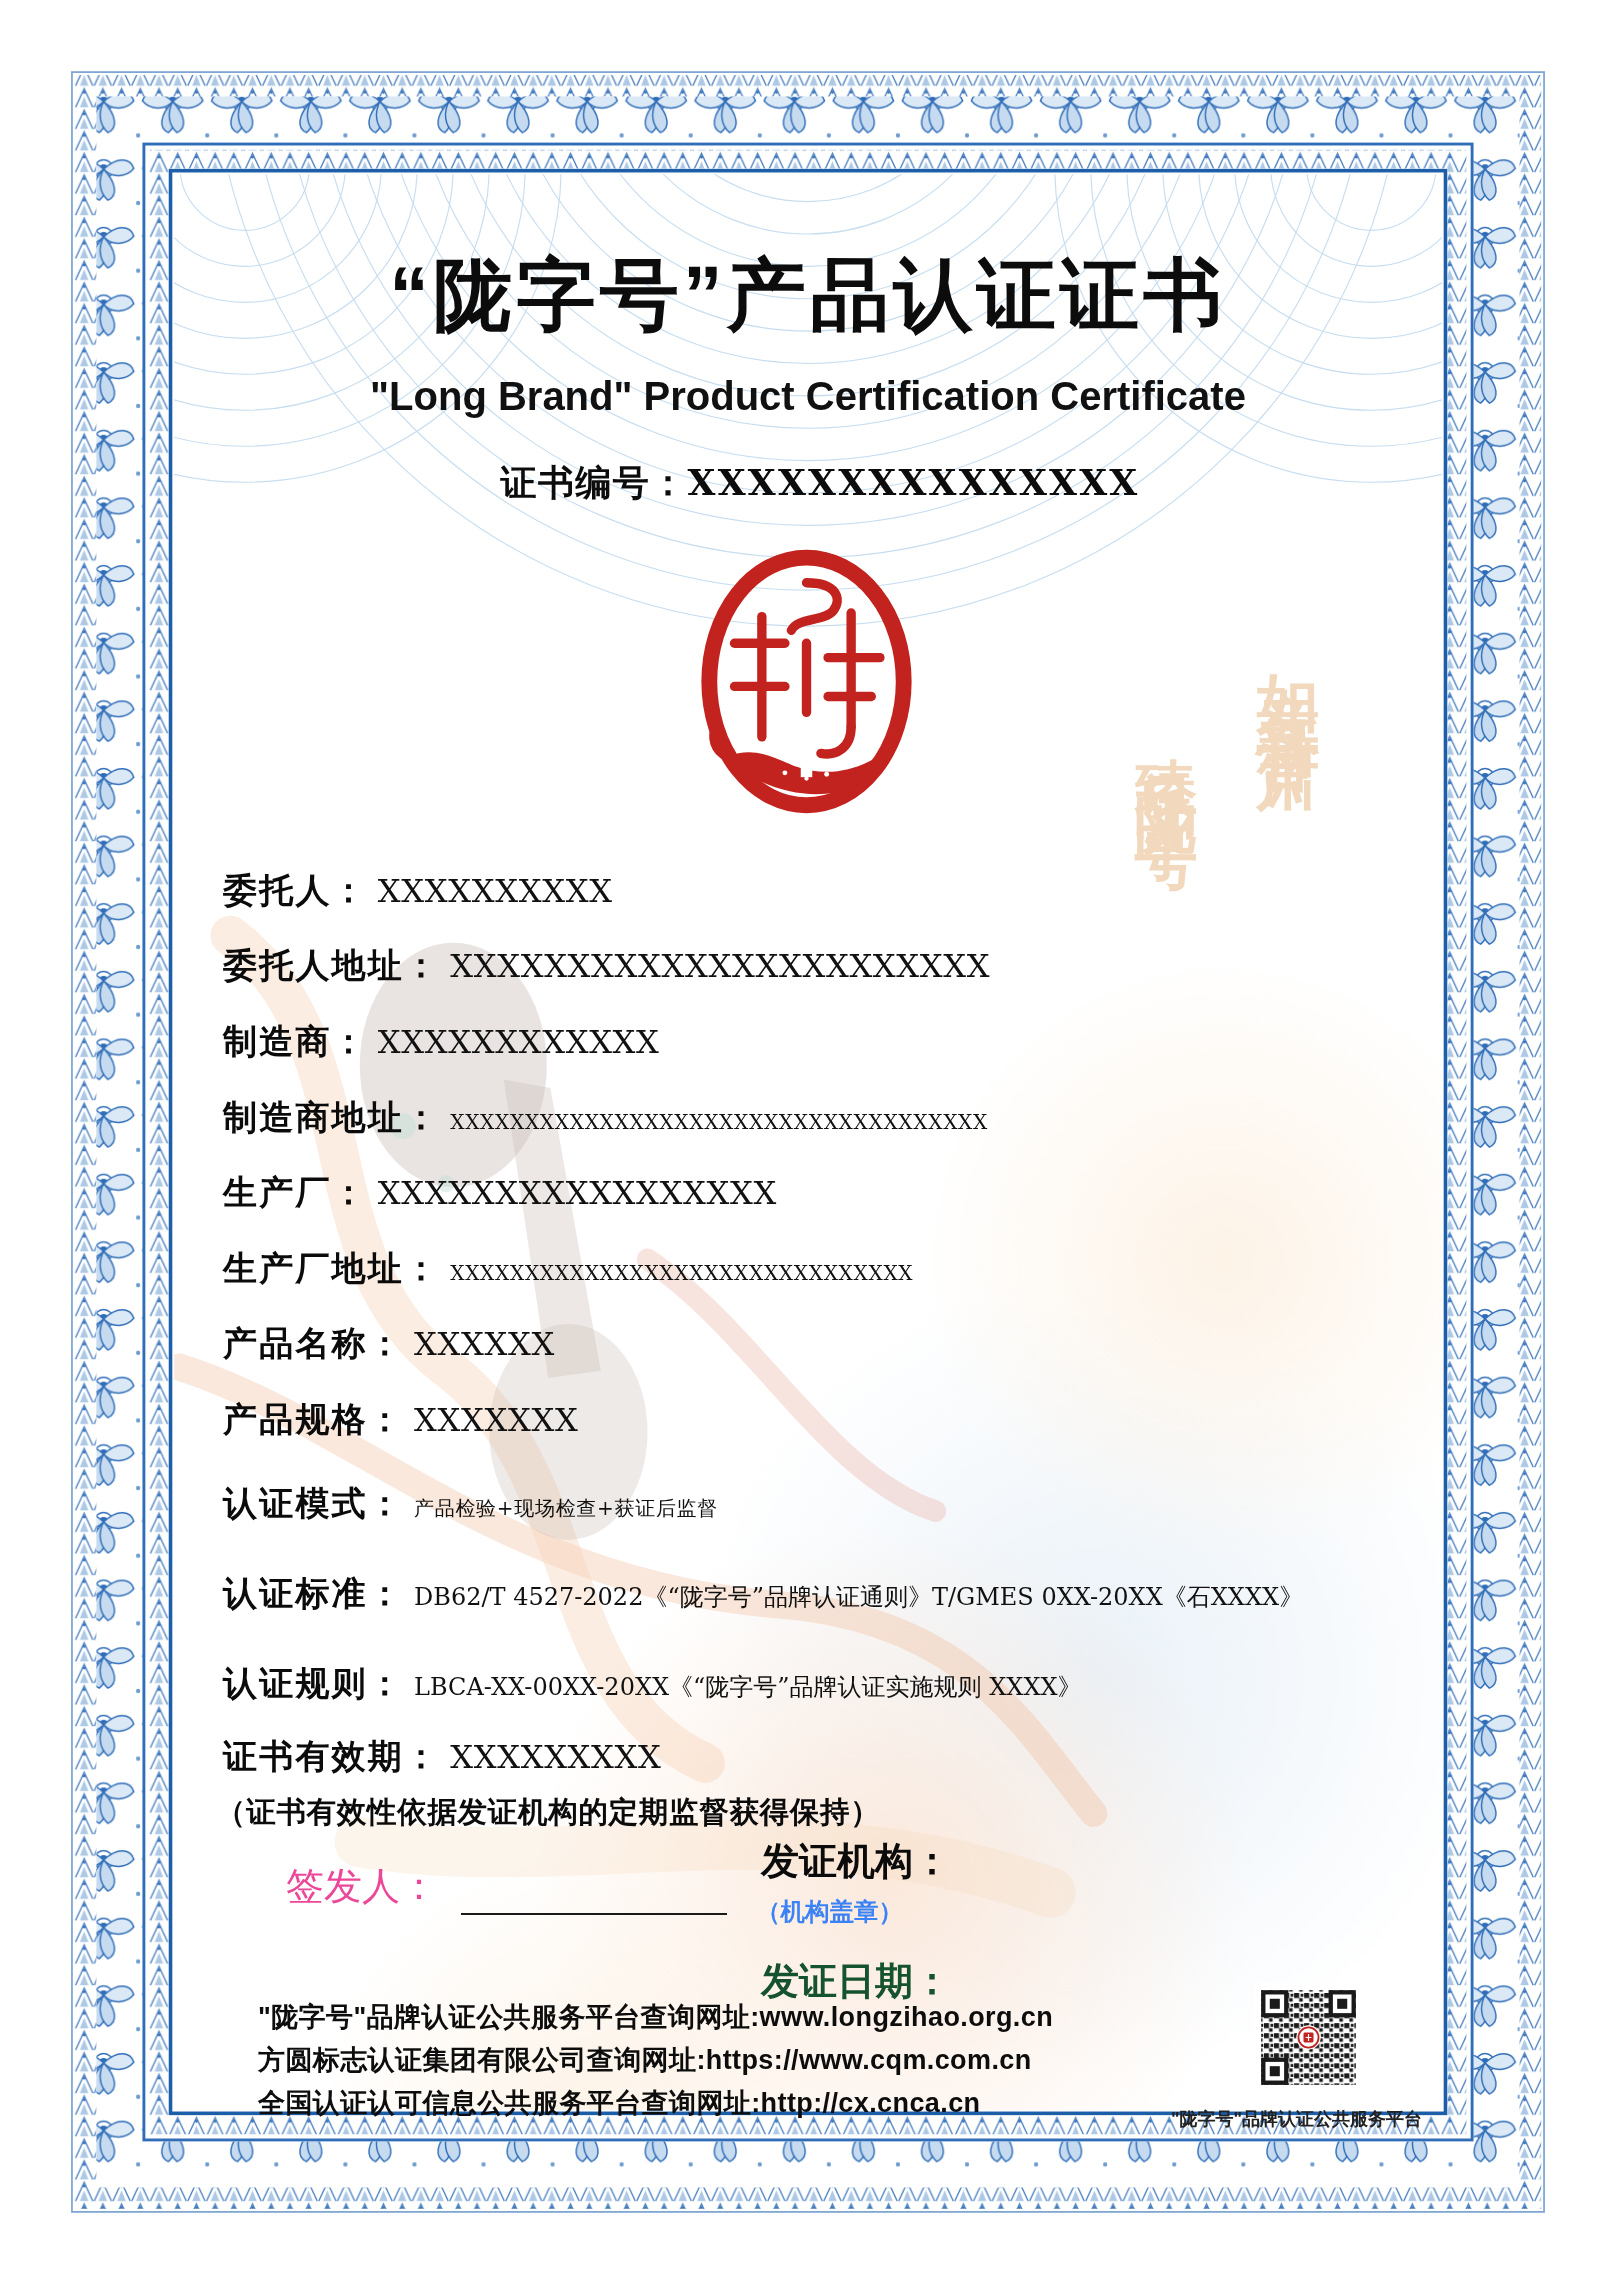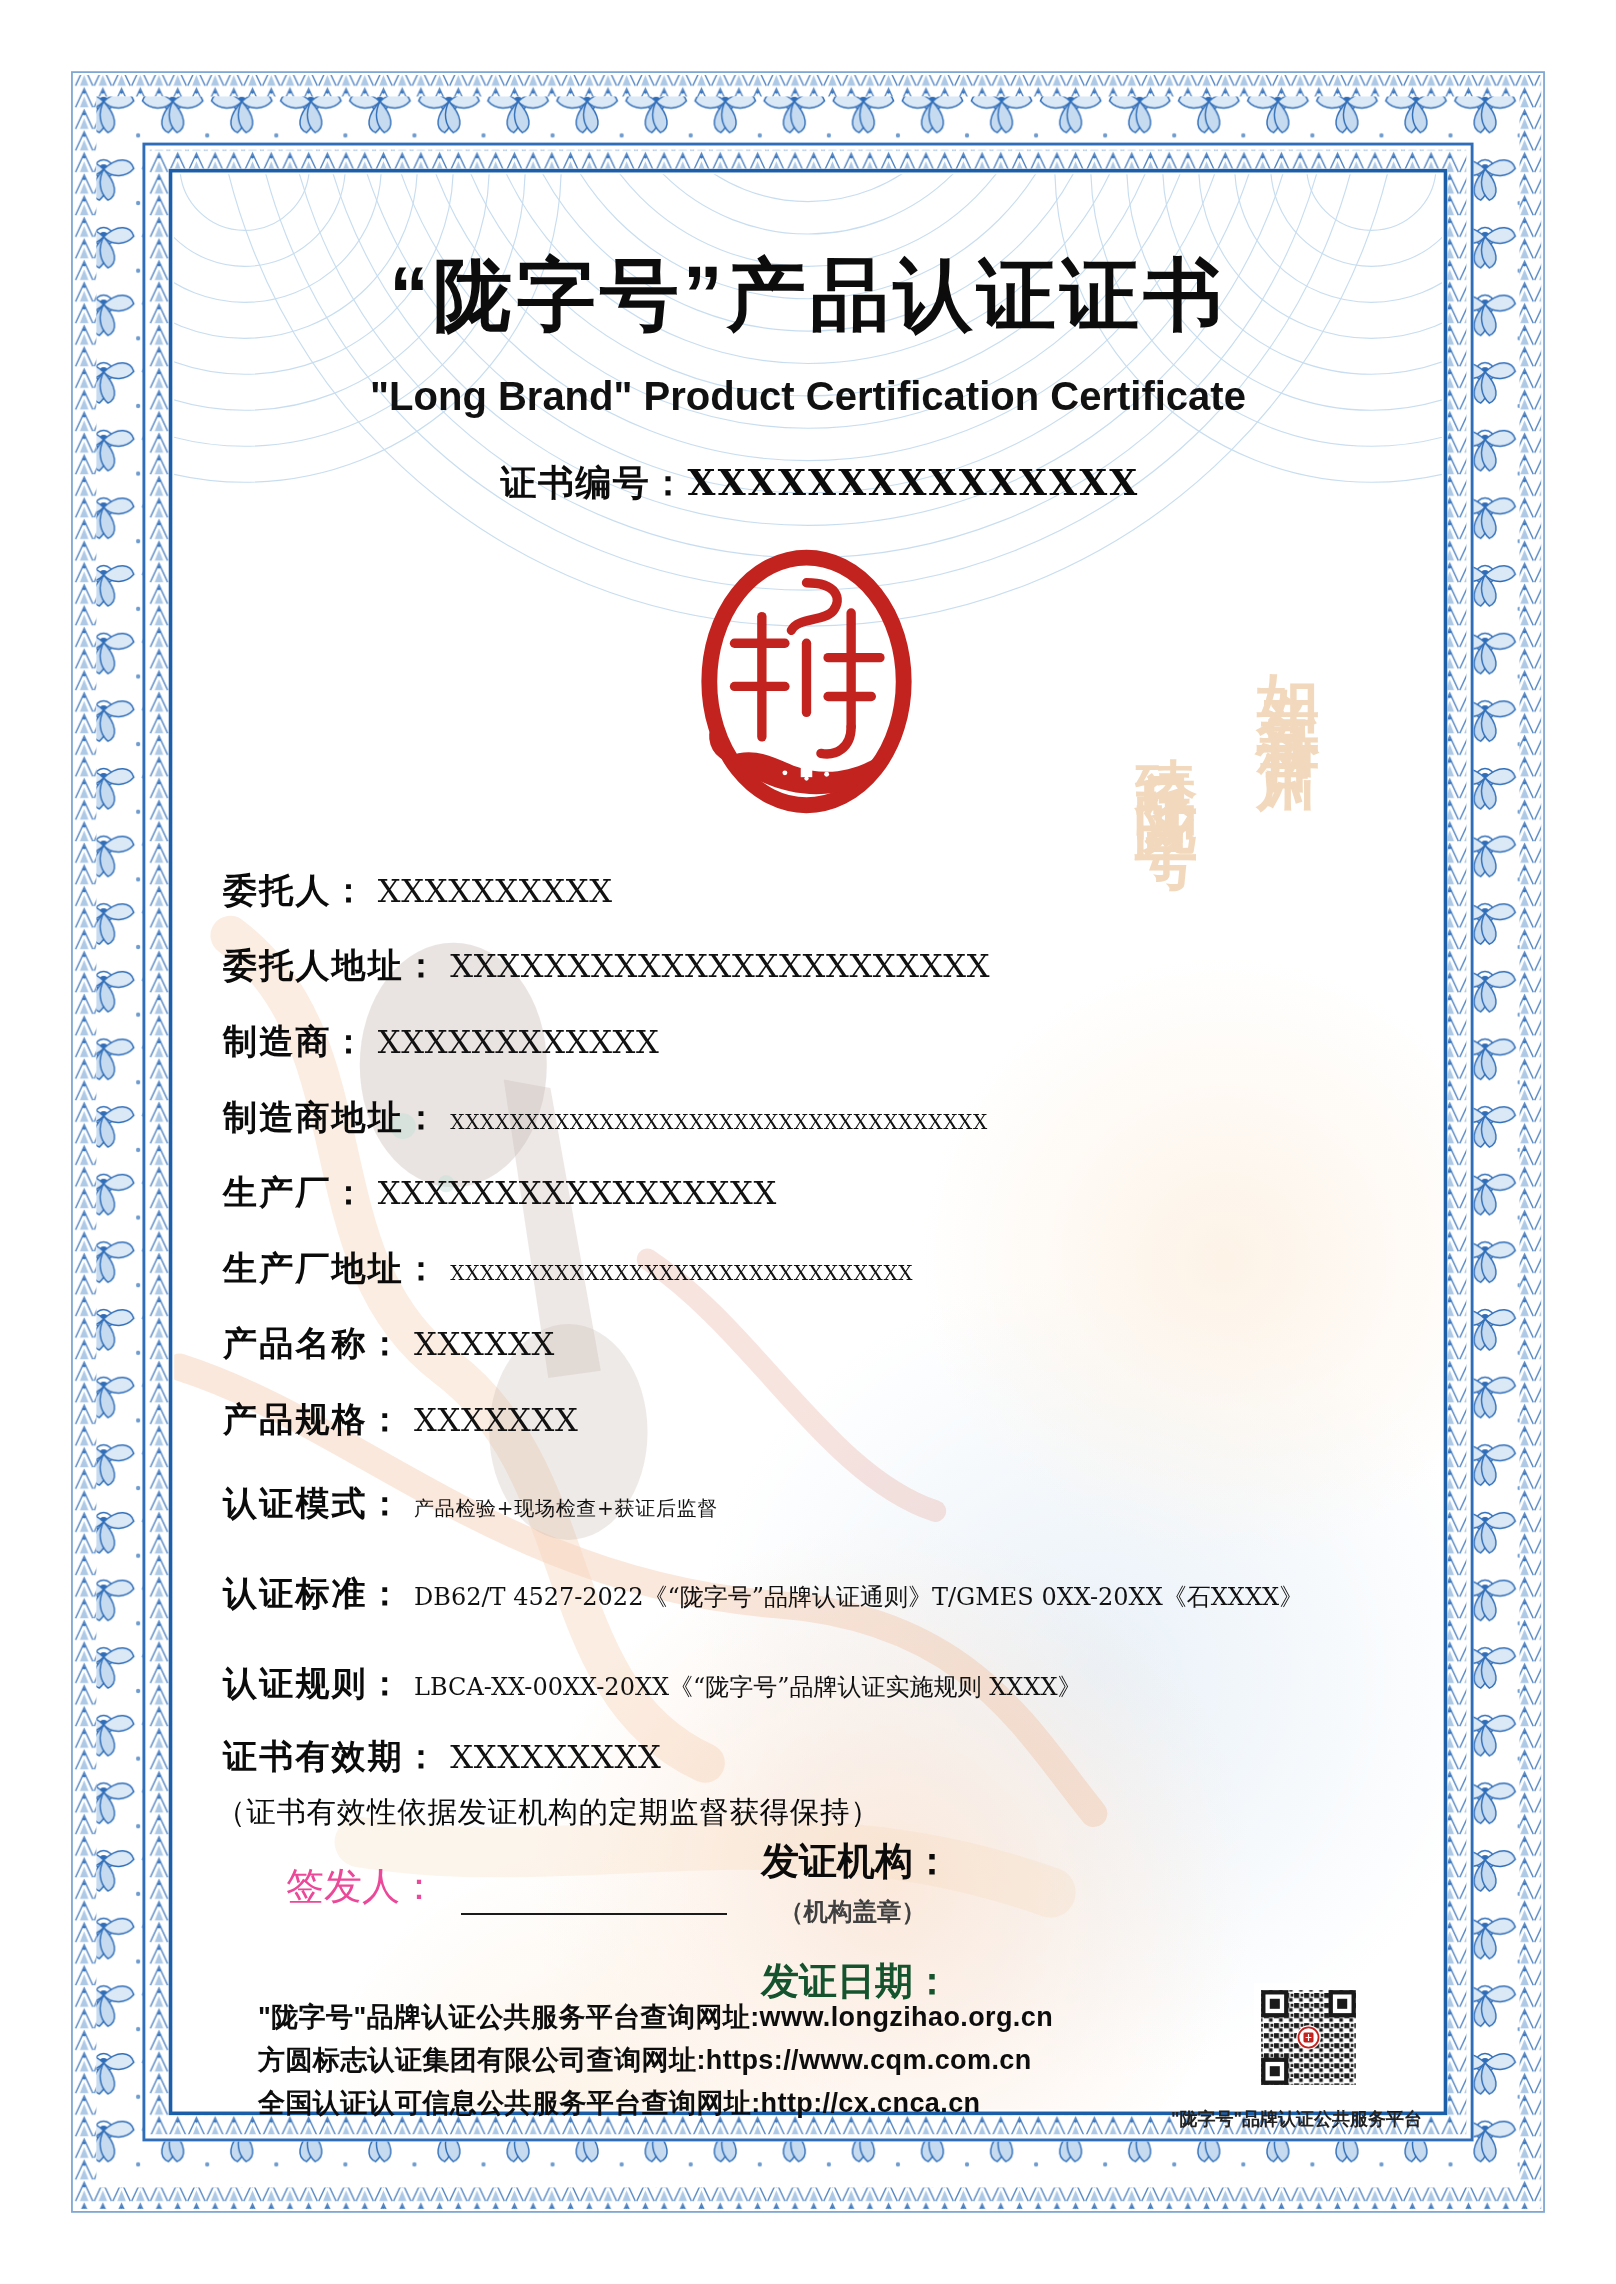--- a/index.html
+++ b/index.html
@@ -21,26 +21,26 @@
     font-size:63px;letter-spacing:18.7px;user-select:none;}
   .calli.right{left:1246px;top:623px;}
   .calli.left{left:1124px;top:707px;}
   
   .field{position:absolute;left:223px;display:flex;align-items:baseline;white-space:nowrap;}
   .flabel{font-size:34px;font-weight:900;color:#0b0b0b;letter-spacing:2.2px;}
   .fvalue{font-family:"DejaVu Serif",serif;font-size:32px;font-weight:400;color:#111;
     margin-left:10px;letter-spacing:0.7px;}
   .field.mid .fvalue{font-size:20px;}
   .field.small .fvalue{font-size:24px;letter-spacing:0;}
-  .note{position:absolute;left:216px;top:1793px;font-size:29.5px;font-weight:400;color:#0b0b0b;letter-spacing:0.7px;}
+  .note{position:absolute;left:216px;top:1793px;font-size:29.5px;font-weight:700;color:#0b0b0b;letter-spacing:0.7px;}
   
   .sig-issuer{position:absolute;left:286px;top:1861px;font-size:38px;font-weight:400;color:#ec4899;}
   .sig-line{position:absolute;left:461px;top:1913px;width:266px;border-bottom:2.9px solid #1a1a1a;}
   .sig-org{position:absolute;left:761px;top:1836px;font-size:38px;font-weight:900;color:#0b0b0b;}
-  .sig-stamp{position:absolute;left:779px;top:1895px;font-size:24.5px;font-weight:600;color:#404040;}
+  .sig-stamp{position:absolute;left:756px;top:1895px;font-size:24.5px;font-weight:600;color:#3b82f6;}
   .sig-date{position:absolute;left:761px;top:1956px;font-size:38px;font-weight:900;color:#14532d;}
   
   .link{position:absolute;left:258px;font-size:27px;font-weight:600;color:#0d0d0d;letter-spacing:0.4px;}
   .qr-caption{position:absolute;left:1160px;top:2107px;width:273px;text-align:center;
     font-size:18px;font-weight:600;color:#222;}
 </style>
 </head>
 <body>
 
 <div class="page">

